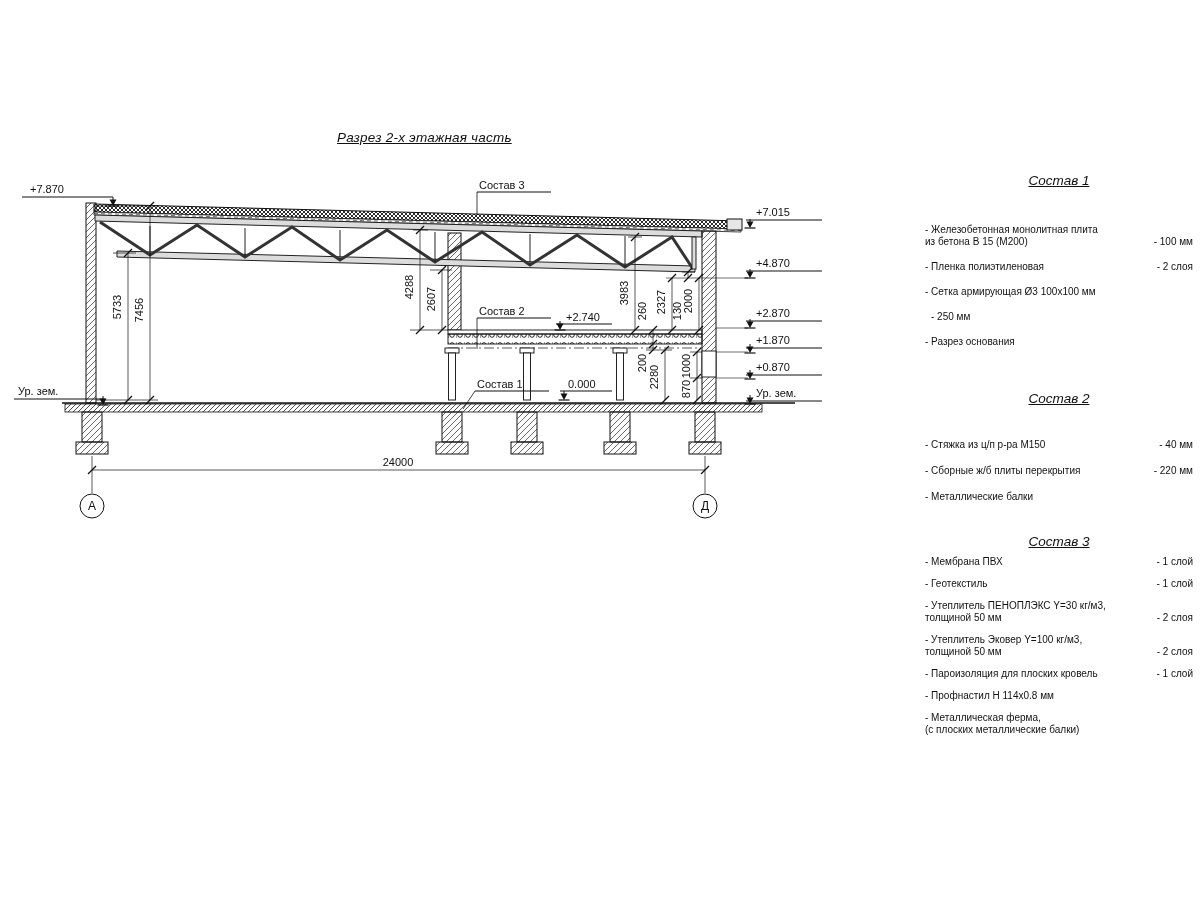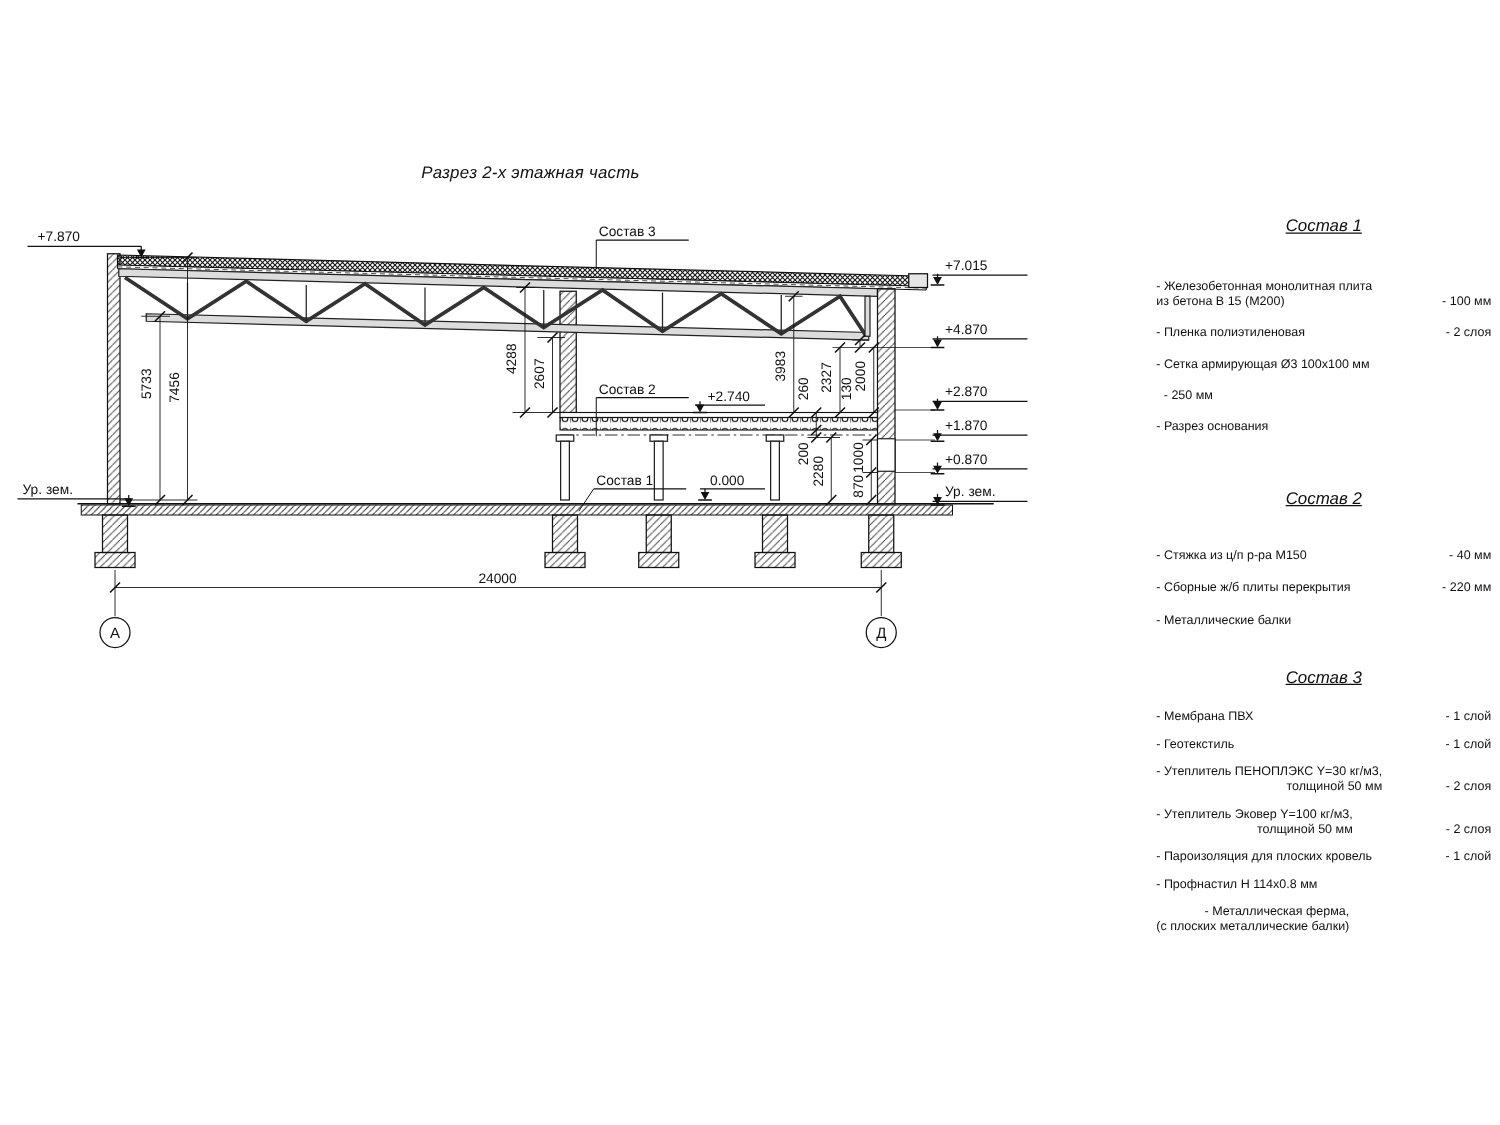--- a/index.html
+++ b/index.html
@@ -3,34 +3,34 @@
 <meta charset="utf-8">
 <style>
   html,body{margin:0;padding:0;}
   body{
     width:1200px;height:900px;background:#fff;position:relative;overflow:hidden;
     font-family:"Liberation Sans",sans-serif;color:#111;
     -webkit-font-smoothing:antialiased;
   }
   .title{
     position:absolute;left:337px;top:130px;
-    font-size:13.5px;font-style:italic;letter-spacing:.2px;
+    font-size:13.5px;font-style:italic;text-decoration:underline;letter-spacing:.2px;
   }
   svg{position:absolute;left:0;top:0;}
   svg text{font-family:"Liberation Sans",sans-serif;font-size:11px;fill:#111;}
   svg text.vdim{font-size:11px;}
   svg text.axis{font-size:12px;}
   .panel{position:absolute;left:925px;width:268px;}
   .p1{top:173px;}
   .p2{top:391px;}
   .p3{top:534px;}
   .panel-h{font-size:13.5px;font-style:italic;text-decoration:underline;text-align:center;}
   .rows{margin-top:36px;}
   .p2 .rows{margin-top:33px;}
-  .p3 .rows{margin-top:19px;text-align:right;}
+  .p3 .rows{margin-top:7px;}
   .item{display:flex;justify-content:space-between;align-items:flex-end;
     font-size:10px;line-height:1.2;margin-bottom:13px;}
   .p2 .item{margin-bottom:14px;}
   .p3 .item{margin-bottom:10px;}
   .item .t{white-space:pre-line;}
   .item .v{white-space:nowrap;margin-left:6px;}
 </style>
 </head>
 <body>
 

